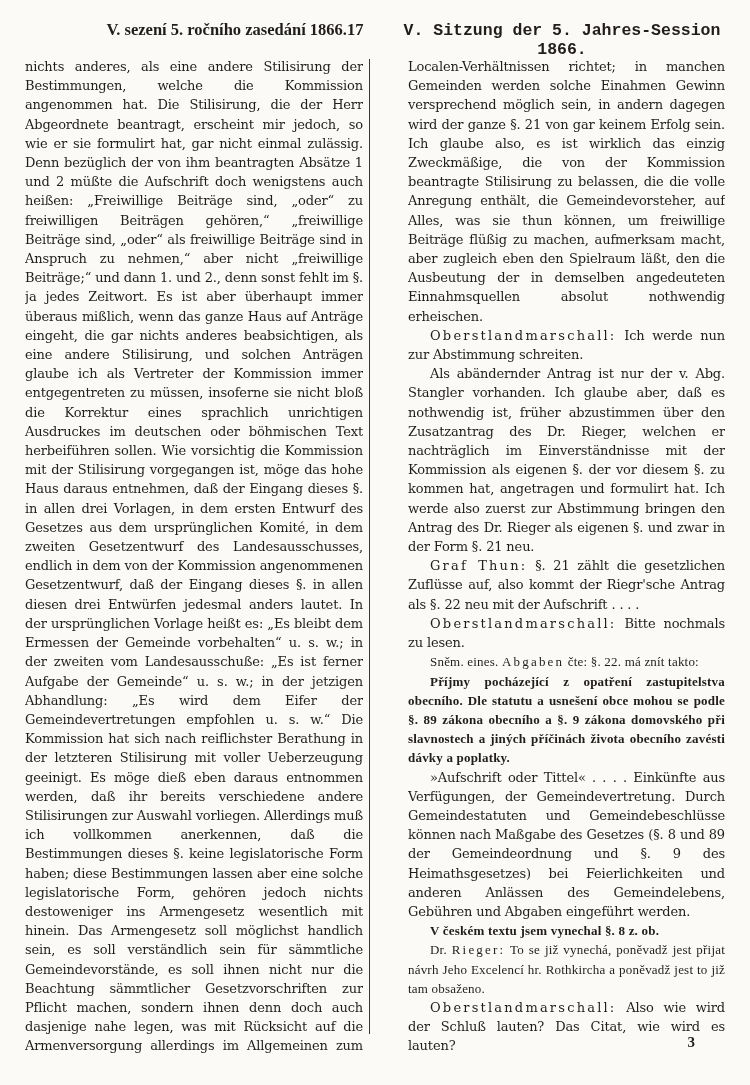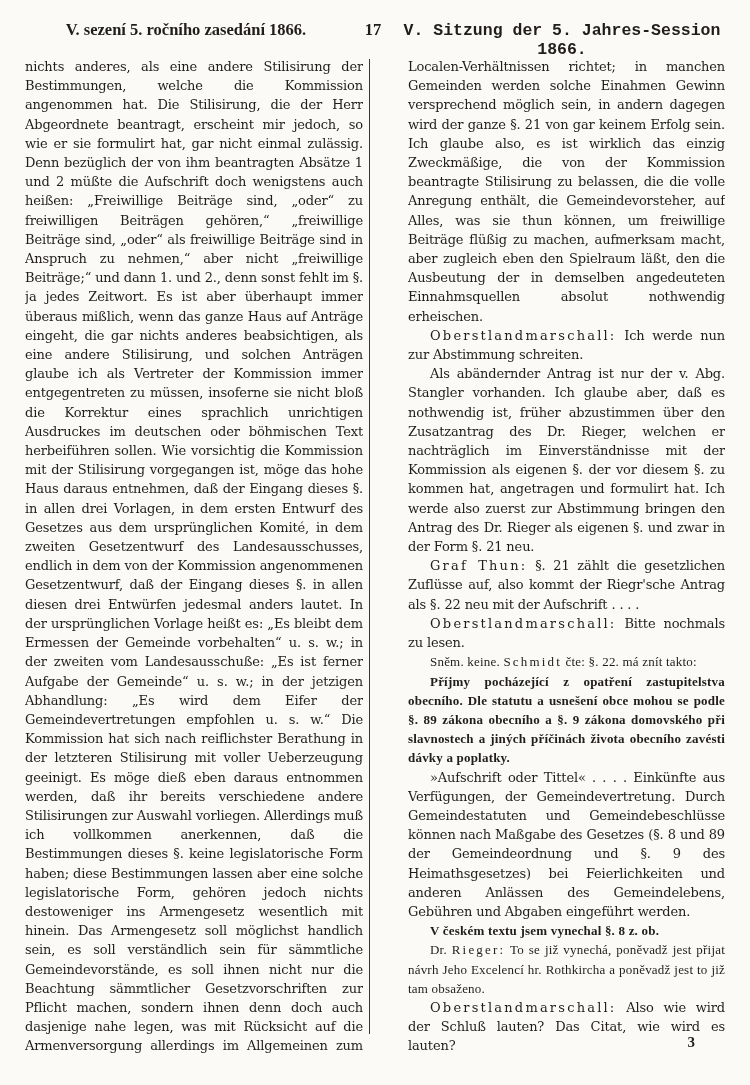--- a/index.html
+++ b/index.html
@@ -11,22 +11,22 @@
     overflow:hidden;
   }
   .page{position:relative;width:750px;height:1085px;}
 
   
   .hdr{
     position:absolute;top:20px;left:25px;right:25px;height:26px;
     display:flex;align-items:baseline;
     font-weight:bold;font-size:16.5px;
   }
-  .hdr .t-left{width:322px;text-align:center;font-family:"Liberation Serif",serif;}
-  .hdr .t-num{width:52px;text-align:center;font-family:"Liberation Serif",serif;}
+  .hdr .t-left{width:322px;text-align:right;font-family:"Liberation Serif",serif;}
+  .hdr .t-num{width:52px;font-family:"Liberation Serif",serif;}
   .hdr .t-right{flex:1;text-align:center;font-family:Liberation Mono, monospace;}
 
   
   .cols{
     position:absolute;top:57px;left:25px;right:25px;bottom:28px;
     display:flex;overflow:hidden;
   }
   .col{width:338px;overflow:hidden;}
   .col.right{flex:1;margin-left:27px;}
   .divider{
@@ -71,21 +71,21 @@
     <div class="col left" id="col-left">
         <p class="para"><span class="seg-fraktur">nichts anderes, als eine andere Stilisirung der Bestimmungen, welche die Kommission angenommen hat. Die Stilisirung, die der Herr Abgeordnete beantragt, erscheint mir jedoch, so wie er sie formulirt hat, gar nicht einmal zulässig. Denn bezüglich der von ihm beantragten Absätze 1 und 2 müßte die Aufschrift doch wenigstens auch heißen: „Freiwillige Beiträge sind, „oder“ zu freiwilligen Beiträgen gehören,“ „freiwillige Beiträge sind, „oder“ als freiwillige Beiträge sind in Anspruch zu nehmen,“ aber nicht „freiwillige Beiträge;“ und dann 1. und 2., denn sonst fehlt im §. ja jedes Zeitwort. Es ist aber überhaupt immer überaus mißlich, wenn das ganze Haus auf Anträge eingeht, die gar nichts anderes beabsichtigen, als eine andere Stilisirung, und solchen Anträgen glaube ich als Vertreter der Kommission immer entgegentreten zu müssen, insoferne sie nicht bloß die Korrektur eines sprachlich unrichtigen Ausdruckes im deutschen oder böhmischen Text herbeiführen sollen. Wie vorsichtig die Kommission mit der Stilisirung vorgegangen ist, möge das hohe Haus daraus entnehmen, daß der Eingang dieses §. in allen drei Vorlagen, in dem ersten Entwurf des Gesetzes aus dem ursprünglichen Komité, in dem zweiten Gesetzentwurf des Landesausschusses, endlich in dem von der Kommission angenommenen Gesetzentwurf, daß der Eingang dieses §. in allen diesen drei Entwürfen jedesmal anders lautet. In der ursprünglichen Vorlage heißt es: „Es bleibt dem Ermessen der Gemeinde vorbehalten“ u. s. w.; in der zweiten vom Landesausschuße: „Es ist ferner Aufgabe der Gemeinde“ u. s. w.; in der jetzigen Abhandlung: „Es wird dem Eifer der Gemeindevertretungen empfohlen u. s. w.“ Die Kommission hat sich nach reiflichster Berathung in der letzteren Stilisirung mit voller Ueberzeugung geeinigt. Es möge dieß eben daraus entnommen werden, daß ihr bereits verschiedene andere Stilisirungen zur Auswahl vorliegen. Allerdings muß ich vollkommen anerkennen, daß die Bestimmungen dieses §. keine legislatorische Form haben; diese Bestimmungen lassen aber eine solche legislatorische Form, gehören jedoch nichts destoweniger ins Armengesetz wesentlich mit hinein. Das Armengesetz soll möglichst handlich sein, es soll verständlich sein für sämmtliche Gemeindevorstände, es soll ihnen nicht nur die Beachtung sämmtlicher Gesetzvorschriften zur Pflicht machen, sondern ihnen denn doch auch dasjenige nahe legen, was mit Rücksicht auf die Armenversorgung allerdings im Allgemeinen zum Kreise ihrer Pflichten gehört, was sich aber eigentlich legislatorisch nicht vorschreiben läßt. Dahin scheint auch die Pflicht die Wohlthätigkeit möglichst auszubeuten, um zu vermeiden, daß die Gemeinde in die Lage kommt, durch Umlagen für die Armenpflege zuzahlen zu müssen. —</span></p>
       </div>
     <div class="divider"></div>
     <div class="col right" id="col-right">
         <p class="para"><span class="seg-fraktur">Localen-Verhältnissen richtet; in manchen Gemeinden werden solche Einahmen Gewinn versprechend möglich sein, in andern dagegen wird der ganze §. 21 von gar keinem Erfolg sein. Ich glaube also, es ist wirklich das einzig Zweckmäßige, die von der Kommission beantragte Stilisirung zu belassen, die die volle Anregung enthält, die Gemeindevorsteher, auf Alles, was sie thun können, um freiwillige Beiträge flüßig zu machen, aufmerksam macht, aber zugleich eben den Spielraum läßt, den die Ausbeutung der in demselben angedeuteten Einnahmsquellen absolut nothwendig erheischen.</span></p>
         <p class="para indent"><span class="seg-speaker">Oberstlandmarschall:</span><span class="seg-fraktur"> Ich werde nun zur Abstimmung schreiten.</span></p>
         <p class="para indent"><span class="seg-fraktur">Als abändernder Antrag ist nur der v. Abg. Stangler vorhanden. Ich glaube aber, daß es nothwendig ist, früher abzustimmen über den Zusatzantrag des Dr. Rieger, welchen er nachträglich im Einverständnisse mit der Kommission als eigenen §. der vor diesem §. zu kommen hat, angetragen und formulirt hat. Ich werde also zuerst zur Abstimmung bringen den Antrag des Dr. Rieger als eigenen §. und zwar in der Form §. 21 neu.</span></p>
         <p class="para indent"><span class="seg-speaker">Graf Thun:</span><span class="seg-fraktur"> §. 21 zählt die gesetzlichen Zuflüsse auf, also kommt der Riegr'sche Antrag als §. 22 neu mit der Aufschrift . . . .</span></p>
         <p class="para indent"><span class="seg-speaker">Oberstlandmarschall:</span><span class="seg-fraktur"> Bitte nochmals zu lesen.</span></p>
-        <p class="para indent"><span class="seg-antiqua">Sněm. keine. </span><span class="seg-antiqua-speaker">Schmidt</span><span class="seg-antiqua"> čte: §. 22. má znít takto:</span></p>
+        <p class="para indent"><span class="seg-antiqua">Sněm. eines. </span><span class="seg-antiqua-speaker">Abgaben</span><span class="seg-antiqua"> čte: §. 22. má znít takto:</span></p>
         <p class="para indent"><span class="seg-antiqua-bold">Příjmy pocházející z opatření zastupitelstva obecního. Dle statutu a usnešení obce mohou se podle §. 89 zákona obecního a §. 9 zákona domovského při slavnostech a jiných příčinách života obecního zavésti dávky a poplatky.</span></p>
         <p class="para indent"><span class="seg-fraktur">»Aufschrift oder Tittel« . . . . Einkünfte aus Verfügungen, der Gemeindevertretung. Durch Gemeindestatuten und Gemeindebeschlüsse können nach Maßgabe des Gesetzes (§. 8 und 89 der Gemeindeordnung und §. 9 des Heimathsgesetzes) bei Feierlichkeiten und anderen Anlässen des Gemeindelebens, Gebühren und Abgaben eingeführt werden.</span></p>
         <p class="para indent"><span class="seg-antiqua-bold">V českém textu jsem vynechal §. 8 z. ob.</span></p>
         <p class="para indent"><span class="seg-antiqua">Dr. </span><span class="seg-antiqua-speaker">Rieger:</span><span class="seg-antiqua"> To se již vynechá, poněvadž jest přijat návrh Jeho Excelencí hr. Rothkircha a poněvadž jest to již tam obsaženo.</span></p>
         <p class="para indent"><span class="seg-speaker">Oberstlandmarschall:</span><span class="seg-fraktur"> Also wie wird der Schluß lauten? Das Citat, wie wird es lauten?</span></p>
         <p class="para indent"><span class="seg-fraktur">Landt.-Sk. </span><span class="seg-speaker">Vorlage:</span><span class="seg-fraktur"> Das Citat wird lauten: §. 8 und 89.</span></p>
         <p class="para indent"></p>
       </div>
   </div>
 

